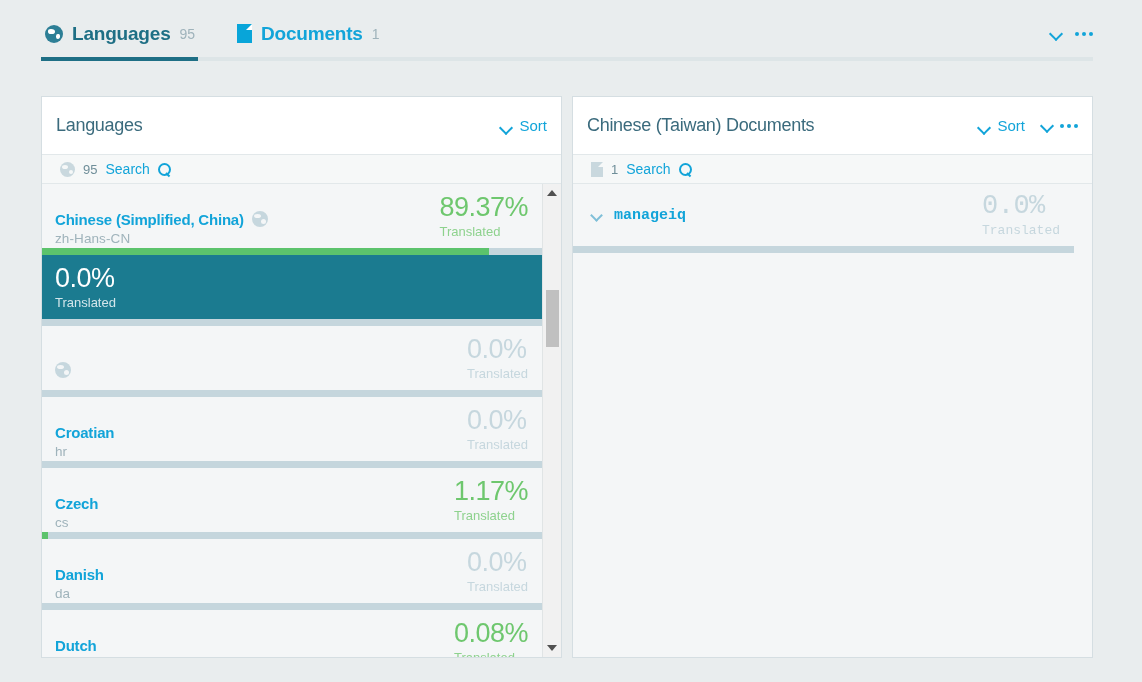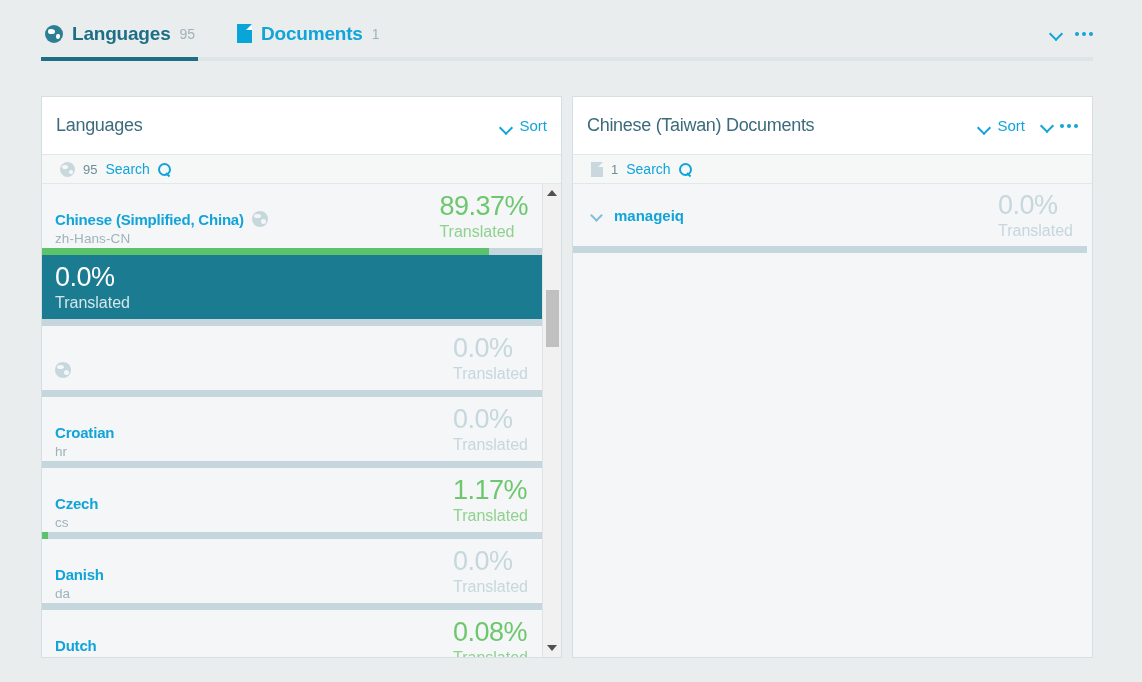--- a/index.html
+++ b/index.html
@@ -255,21 +255,21 @@
     position: relative;
     overflow: hidden;
     background: #f4f6f7;
   }
   .list-area {
     position: absolute;
     left: 0; top: 0; bottom: 0;
     right: 19px;
     overflow: hidden;
   }
-  .list-area.full { right: 5px; }
+  .list-area.full { right: 18px; font-family: Liberation Mono, monospace; }
 
   .row {
     position: relative;
     background: #f4f6f7;
   }
   .row-inner {
     height: 64px;
     display: flex;
     align-items: center;
     justify-content: space-between;
@@ -295,21 +295,21 @@
 
   .row-right { text-align: left; line-height: 1; }
   .row-pct {
     font-size: 27px;
     color: #c6d7de;
     letter-spacing: -0.5px;
   }
   .row-pct.green { color: #6ec76e; }
   .row.selected .row-pct { color: #ffffff; }
   .row-trans {
-    font-size: 16px;
+    font-size: 13px;
     margin-top: 4px;
     color: #c6d7de;
     display:block;
   }
   .row-trans.green { color: #8ed28e; }
   .row.selected .row-trans { color: #d3e6eb; }
 
   .progress {
     height: 7px;
     background: #c5d6dd;

